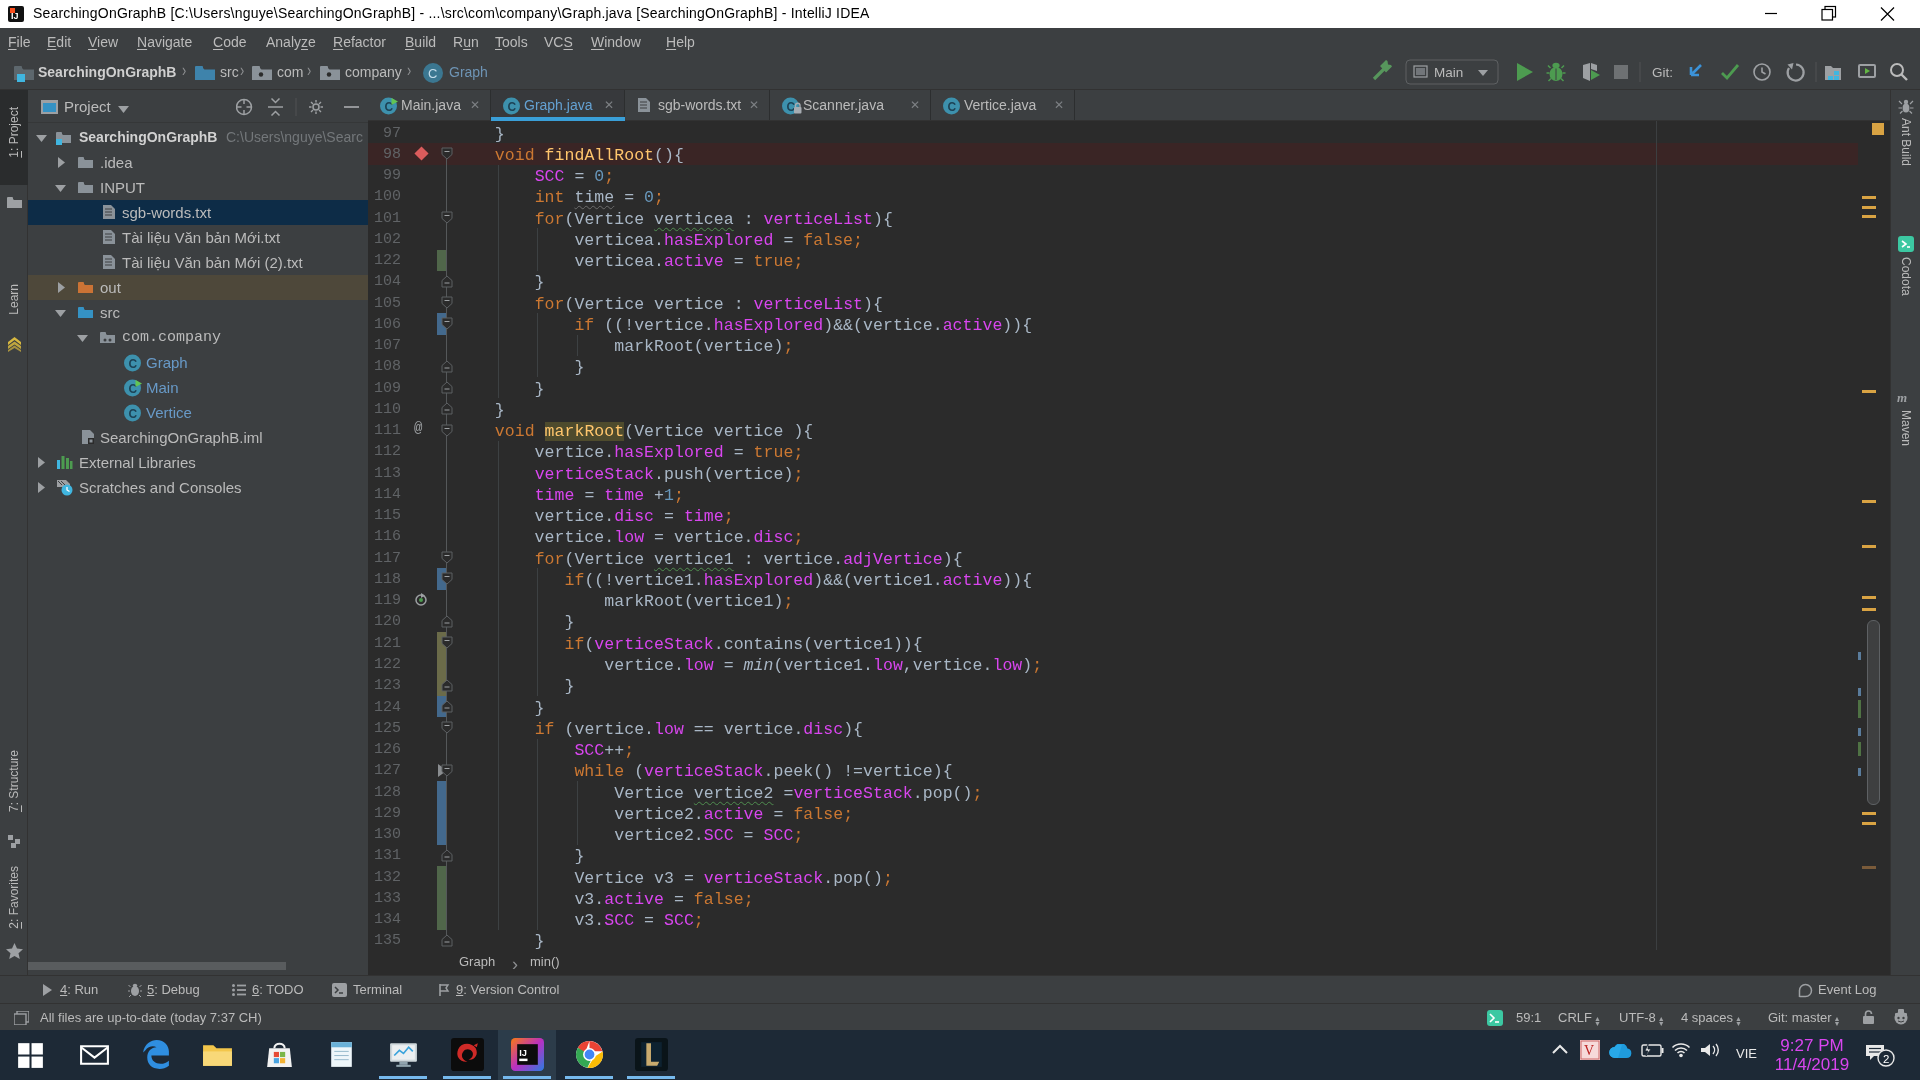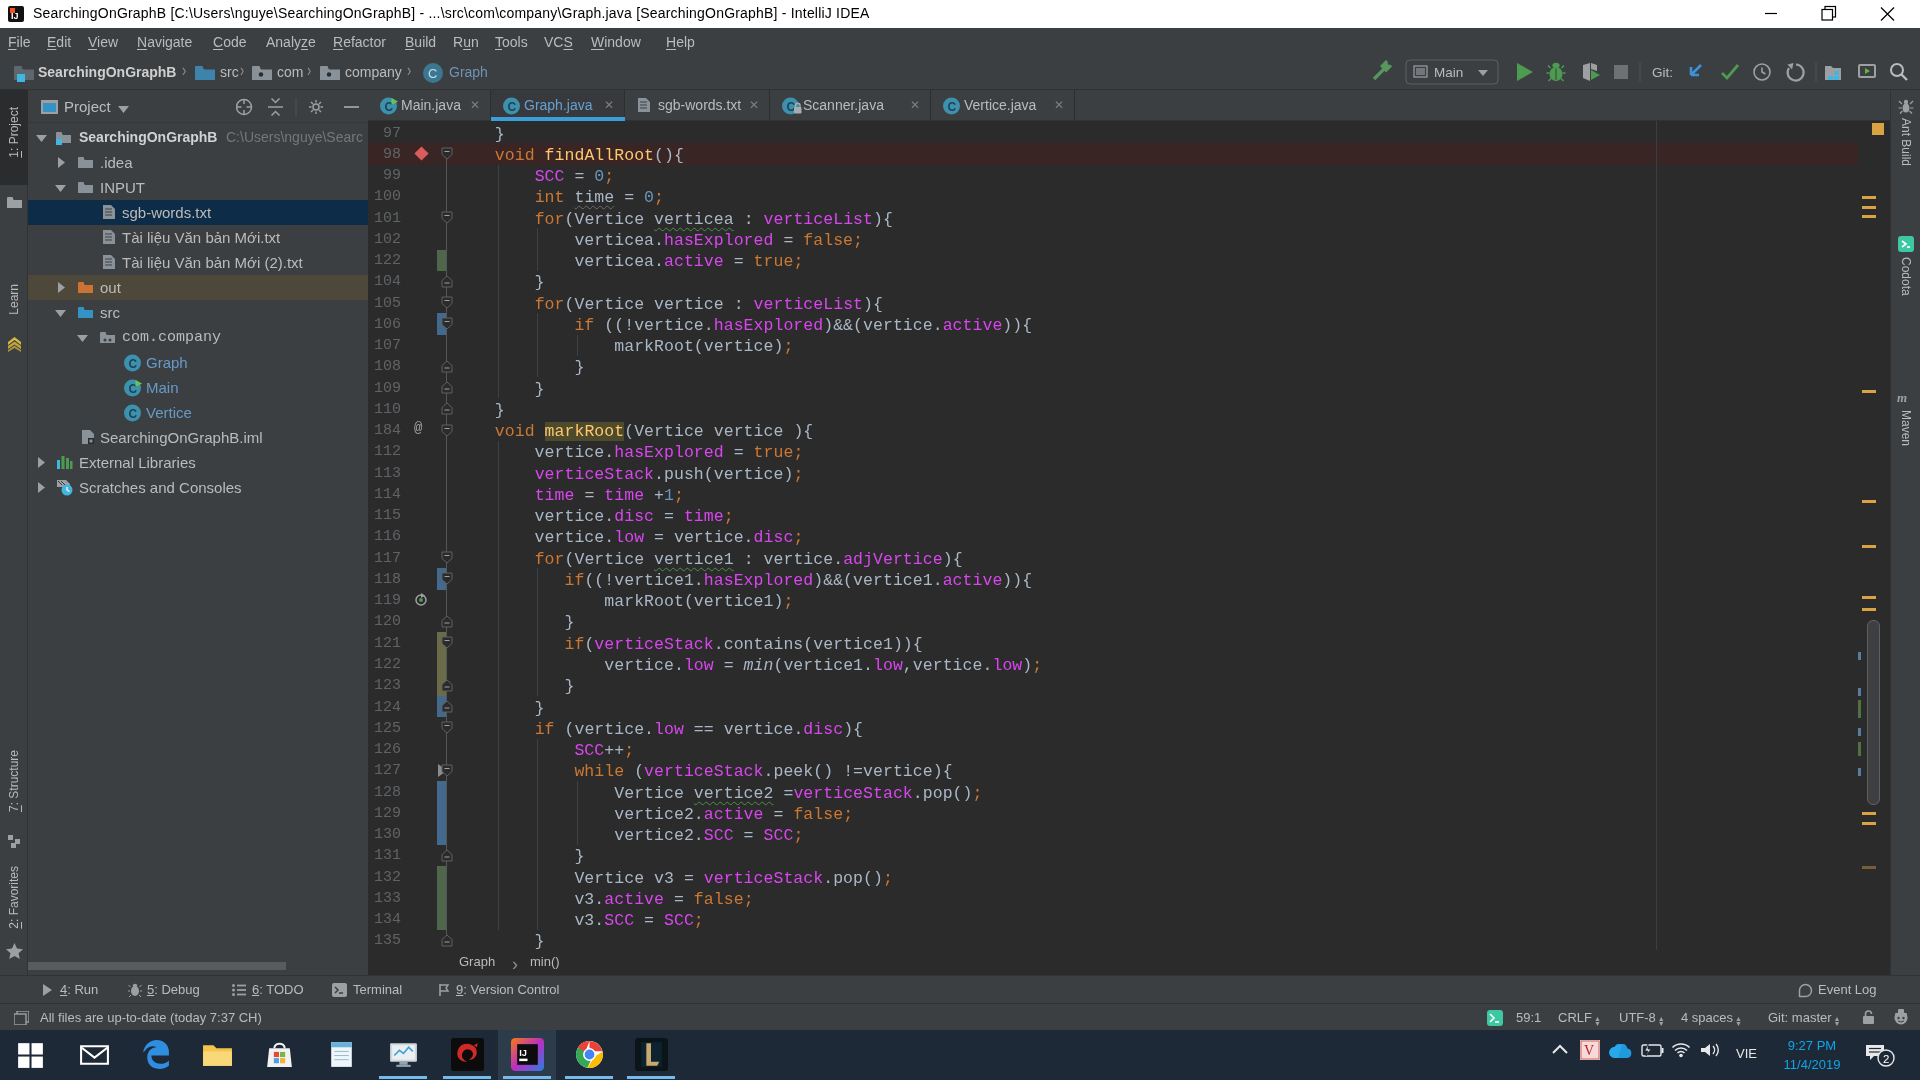--- a/index.html
+++ b/index.html
@@ -469,21 +469,21 @@
         <div class="cl" style="top:86.04px"><span class="ln">101</span><span class="ct">        <span class="kw">for</span>(Vertice <span class="wavg">verticea</span> : <span class="fld">verticeList</span>){</span></div>
         <div class="cl" style="top:107.30000000000001px"><span class="ln">102</span><span class="ct">            verticea.<span class="fld">hasExplored</span> = <span class="kw">false</span><span class="smc">;</span></span></div>
         <div class="cl" style="top:128.56px"><span class="ln">122</span><span class="ct">            verticea.<span class="fld">active</span> = <span class="kw">true</span><span class="smc">;</span></span></div>
         <div class="cl" style="top:149.82000000000002px"><span class="ln">104</span><span class="ct">        }</span></div>
         <div class="cl" style="top:171.08px"><span class="ln">105</span><span class="ct">        <span class="kw">for</span>(Vertice vertice : <span class="fld">verticeList</span>){</span></div>
         <div class="cl" style="top:192.34px"><span class="ln">106</span><span class="ct">            <span class="kw">if</span> ((!vertice.<span class="fld">hasExplored</span>)&amp;&amp;(vertice.<span class="fld">active</span>)){</span></div>
         <div class="cl" style="top:213.60000000000002px"><span class="ln">107</span><span class="ct">                markRoot(vertice)<span class="smc">;</span></span></div>
         <div class="cl" style="top:234.86px"><span class="ln">108</span><span class="ct">            }</span></div>
         <div class="cl" style="top:256.12px"><span class="ln">109</span><span class="ct">        }</span></div>
         <div class="cl" style="top:277.38px"><span class="ln">110</span><span class="ct">    }</span></div>
-        <div class="cl" style="top:298.64000000000004px"><span class="ln">184</span><span class="ct">    <span class="kw">void</span> <span class="fn hl">markRoot</span>(Vertice vertice ){</span></div>
+        <div class="cl" style="top:298.64000000000004px"><span class="ln">111</span><span class="ct">    <span class="kw">void</span> <span class="fn hl">markRoot</span>(Vertice vertice ){</span></div>
         <div class="cl" style="top:319.90000000000003px"><span class="ln">112</span><span class="ct">        vertice.<span class="fld">hasExplored</span> = <span class="kw">true</span><span class="smc">;</span></span></div>
         <div class="cl" style="top:341.16px"><span class="ln">113</span><span class="ct">        <span class="fld">verticeStack</span>.push(vertice)<span class="smc">;</span></span></div>
         <div class="cl" style="top:362.42px"><span class="ln">114</span><span class="ct">        <span class="fld">time</span> = <span class="fld">time</span> +<span class="num">1</span><span class="smc">;</span></span></div>
         <div class="cl" style="top:383.68px"><span class="ln">115</span><span class="ct">        vertice.<span class="fld">disc</span> = <span class="fld">time</span><span class="smc">;</span></span></div>
         <div class="cl" style="top:404.94000000000005px"><span class="ln">116</span><span class="ct">        vertice.<span class="fld">low</span> = vertice.<span class="fld">disc</span><span class="smc">;</span></span></div>
         <div class="cl" style="top:426.20000000000005px"><span class="ln">117</span><span class="ct">        <span class="kw">for</span>(Vertice <span class="wavg">vertice1</span> : vertice.<span class="fld">adjVertice</span>){</span></div>
         <div class="cl" style="top:447.46000000000004px"><span class="ln">118</span><span class="ct">           <span class="kw">if</span>((!vertice1.<span class="fld">hasExplored</span>)&amp;&amp;(vertice1.<span class="fld">active</span>)){</span></div>
         <div class="cl" style="top:468.72px"><span class="ln">119</span><span class="ct">               markRoot(vertice1)<span class="smc">;</span></span></div>
         <div class="cl" style="top:489.98px"><span class="ln">120</span><span class="ct">           }</span></div>
         <div class="cl" style="top:511.24px"><span class="ln">121</span><span class="ct">           <span class="kw">if</span>(<span class="fld">verticeStack</span>.contains(vertice1)){</span></div>
@@ -797,21 +797,21 @@
       <svg class="abs" style="left:1671px;top:12px" width="20" height="16">
         <path d="M10 14.5 L10 14.5" stroke="#e8e8e8"></path>
         <circle cx="10" cy="13.5" r="1.8" fill="#e8e8e8"></circle>
         <path d="M4 8.5 a8.5 8.5 0 0 1 12 0 M1.5 5.5 a12 12 0 0 1 17 0 M6.5 11 a5 5 0 0 1 7 0" stroke="#e8e8e8" stroke-width="1.6" fill="none"></path>
       </svg>
       <svg class="abs" style="left:1700px;top:12px" width="22" height="16">
         <path d="M1 6 L5 6 L10 2 L10 14 L5 10 L1 10 Z" fill="#e8e8e8"></path>
         <path d="M13 4 a6 6 0 0 1 0 8 M16 2 a9 9 0 0 1 0 12" stroke="#e8e8e8" stroke-width="1.4" fill="none"></path>
       </svg>
       <div class="abs" style="left:1736px;top:16px;color:#e8e8e8;font-size:13px">VIE</div>
-      <div class="abs" style="left:1772px;top:6px;width:80px;color:#0ea5e9;font-size:13px;text-align:center;line-height:19px">9:27 PM<br>11/4/2019</div>
+      <div class="abs" style="left:1772px;top:6px;width:80px;color:#d946ef;font-size:17px;text-align:center;line-height:19px">9:27 PM<br>11/4/2019</div>
       <svg class="abs" style="left:1866px;top:13px" width="30" height="24">
         <path d="M0 2 L18 2 L18 13 L8 13 L4 17 L4 13 L0 13 Z" fill="#e8e8e8"></path>
         <line x1="3" y1="5.5" x2="15" y2="5.5" stroke="#1d2936" stroke-width="1.2"></line>
         <line x1="3" y1="9" x2="15" y2="9" stroke="#1d2936" stroke-width="1.2"></line>
         <circle cx="20" cy="15" r="8" fill="#1d2936" stroke="#e8e8e8" stroke-width="1.4"></circle>
         <text x="17" y="19.5" font-size="11.5" fill="#fff" font-family="Liberation Sans">2</text>
       </svg>
     </div>
   </div>
 </body></html>

